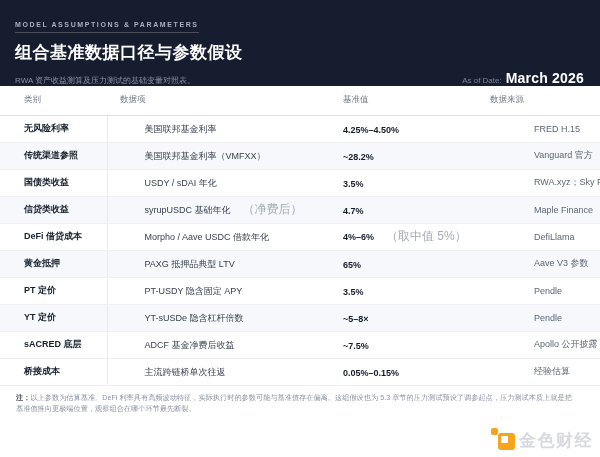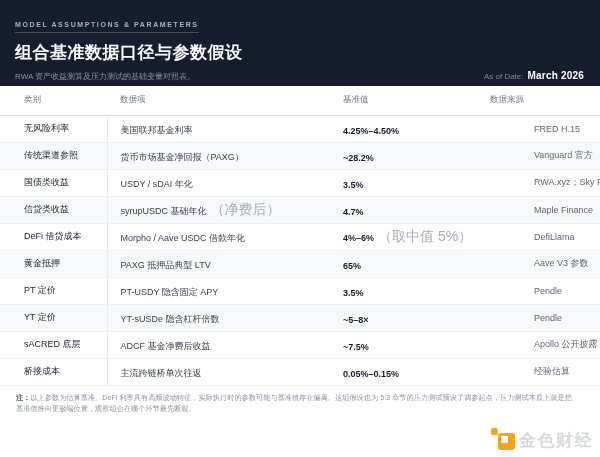--- a/index.html
+++ b/index.html
@@ -35,43 +35,43 @@
     margin:8px 0 6px 0;
     letter-spacing:0.5px;
   }
   .hero-sub-row{
     display:flex;
     justify-content:space-between;
     align-items:baseline;
   }
   .hero-subtitle{font-size:8px;color:#8b93a7;}
   .asof{font-size:8px;color:#7c8599;}
-  .asof b{color:#ffffff;font-size:10px;margin-left:4px;letter-spacing:0.2px;}
+  .asof b{color:#ffffff;font-size:14px;margin-left:4px;letter-spacing:0.2px;}
   
   table{width:100%;border-collapse:collapse;table-layout:fixed;}
   col.c1{width:107px;} col.c2{width:223px;} col.c3{width:147px;} col.c4{width:123px;}
   th{
     font-size:8.5px;font-weight:normal;color:#6e7786;
     text-align:left;height:29px;vertical-align:middle;
     border-bottom:1px solid #dde1e8;
   }
   td{
     font-size:9px;height:27px;vertical-align:middle;
     border-bottom:1px solid #eef0f4;
     white-space:nowrap;overflow:hidden;
   }
   th:first-child,td:first-child{padding-left:24px;}
   th:not(:first-child),td:not(:first-child){padding-left:13px;}
   td:first-child{border-right:1px solid #e8ebf0;}
   tr.stripe td{background:#f7f8fb;}
-  .cat{font-weight:normal;color:#17202e;}
-  .item{color:#39414f;}
+  .cat{font-weight:bold;color:#17202e;}
+  .item{color:#39414f;margin-left:24px;}
   .val{font-weight:bold;color:#141c2a;}
   .src{color:#5d6675;margin-left:44px;}
-  .subnote{font-size:14px;color:#a5abb8;font-weight:normal;margin-left:4px;}
+  .subnote{font-size:12px;color:#a5abb8;font-weight:normal;margin-left:12px;}
   
   .footnote{
     padding:6px 16px 0 16px;
     font-size:7.2px;
     line-height:1.65;
     color:#8a92a2;
     width:592px;
   }
   .footnote b{color:#4a5263;}
   
@@ -132,21 +132,21 @@
     </thead>
     <tbody>
         <tr>
       <td><span class="cat">无风险利率</span></td>
       <td><span class="item">美国联邦基金利率</span><span class="subnote"></span></td>
       <td><span class="val">4.25%–4.50%</span><span class="subnote"></span></td>
       <td><span class="src">FRED H.15</span></td>
     </tr>
         <tr class="stripe">
       <td><span class="cat">传统渠道参照</span></td>
-      <td><span class="item">货币市场基金净回报（PAXG）</span><span class="subnote"></span></td>
+      <td><span class="item">美国联邦基金利率（VMFXX）</span><span class="subnote"></span></td>
       <td><span class="val">~28.2%</span><span class="subnote"></span></td>
       <td><span class="src">Vanguard 官方</span></td>
     </tr>
         <tr>
       <td><span class="cat">国债类收益</span></td>
       <td><span class="item">USDY / sDAI 年化</span><span class="subnote"></span></td>
       <td><span class="val">3.5%</span><span class="subnote"></span></td>
       <td><span class="src">RWA.xyz；Sky Protocol</span></td>
     </tr>
         <tr class="stripe">

